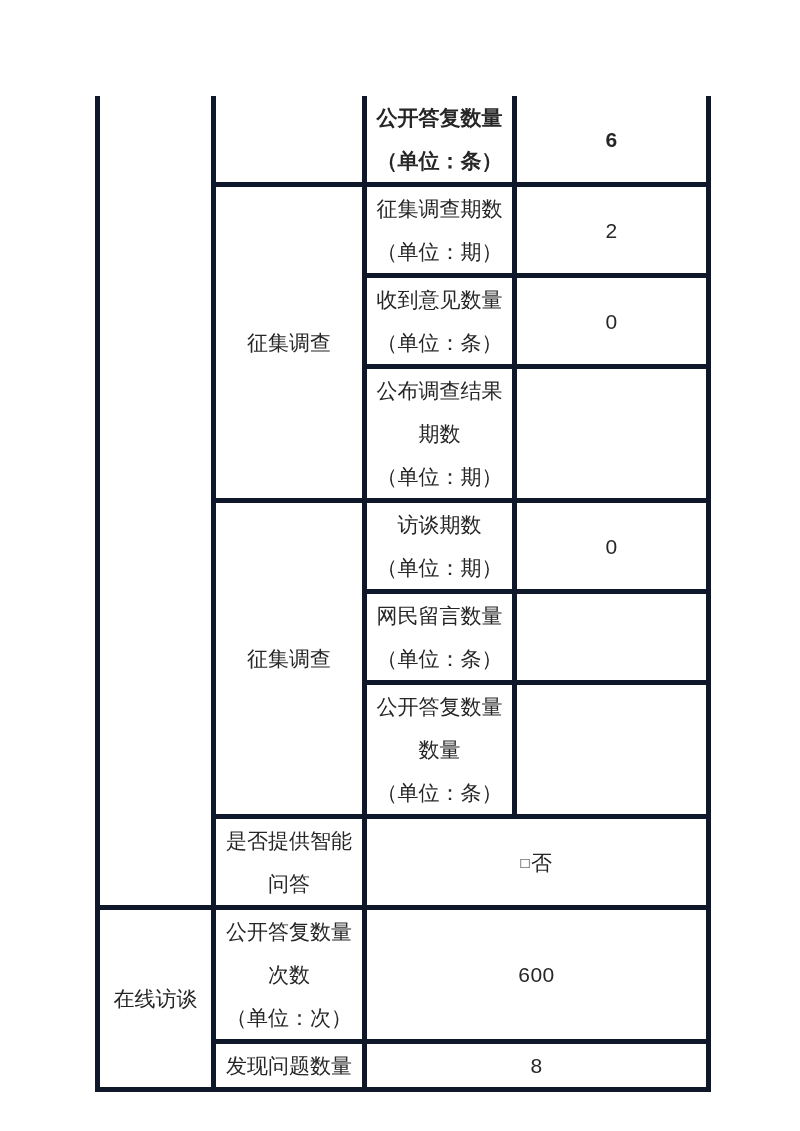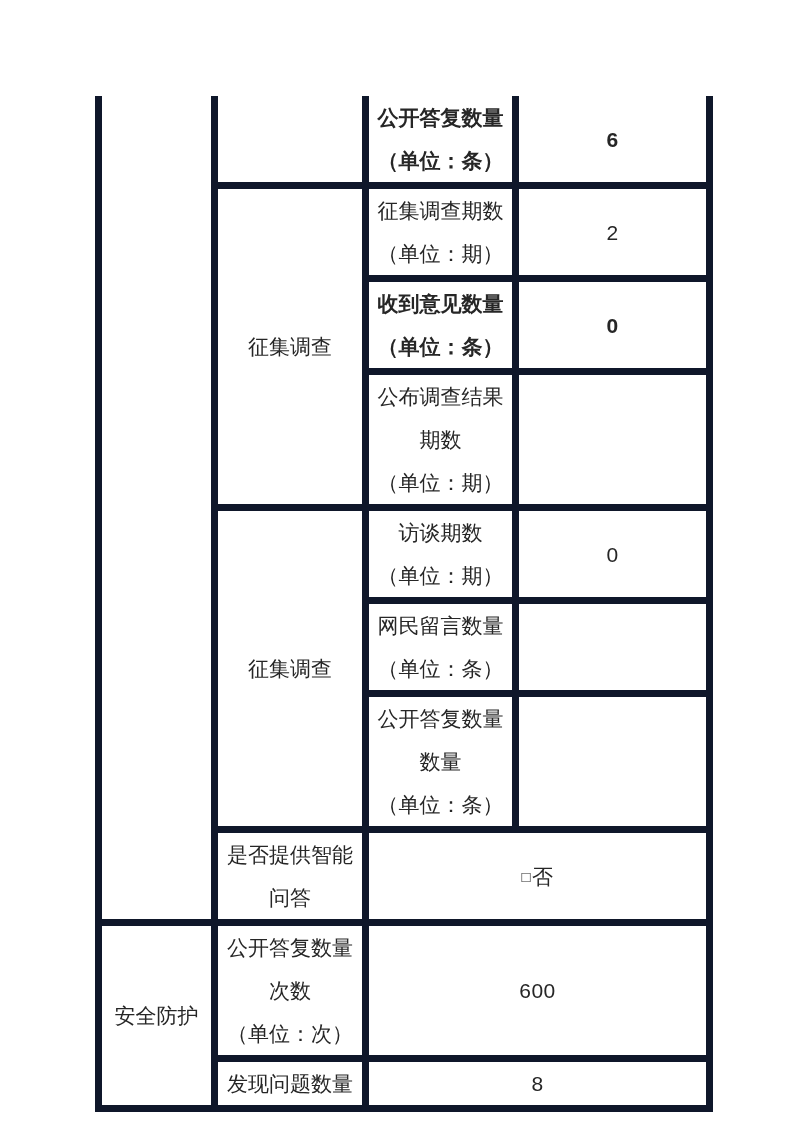--- a/index.html
+++ b/index.html
@@ -15,21 +15,21 @@
     color: #262626;
   }
   table.report-table {
     position: absolute;
     left: 95px;
     top: 96px;
     border-collapse: collapse;
     table-layout: fixed;
   }
   table.report-table td {
-    border: 7px solid #0f172a;
+    border: 5px solid #0f172a;
     padding: 0;
     text-align: center;
     vertical-align: middle;
     font-size: 21px;
     line-height: 43px;
     white-space: pre-line;
     overflow: hidden;
   }
   
   table.report-table tr:first-child td {
@@ -69,21 +69,21 @@
     <td class="value-cell">6</td>
   </tr>
 
   <tr style="height:85px;">
     <td rowspan="3">征集调查</td>
     <td>征集调查期数
 （单位：期）</td>
     <td class="value-cell">2</td>
   </tr>
 
-  <tr style="height:86px;font-weight:bold;">
+  <tr style="height:86px;">
     <td>收到意见数量
 （单位：条）</td>
     <td class="value-cell">0</td>
   </tr>
 
   <tr style="height:128px;">
     <td>公布调查结果
 期数
 （单位：期）</td>
     <td class="value-cell"></td>
@@ -109,21 +109,21 @@
     <td class="value-cell"></td>
   </tr>
 
   <tr style="height:87px;">
     <td>是否提供智能
 问答</td>
     <td colspan="2" class="value-cell"><span class="checkbox-glyph">□</span><span>否</span></td>
   </tr>
 
   <tr style="height:126px;">
-    <td rowspan="2">安全防护</td>
+    <td rowspan="2">在线访谈</td>
     <td>公开答复数量
 次数
 （单位：次）</td>
     <td colspan="2" class="value-cell">600</td>
   </tr>
 
   <tr style="height:43px;">
     <td>发现问题数量</td>
     <td colspan="2" class="value-cell">8</td>
   </tr>

